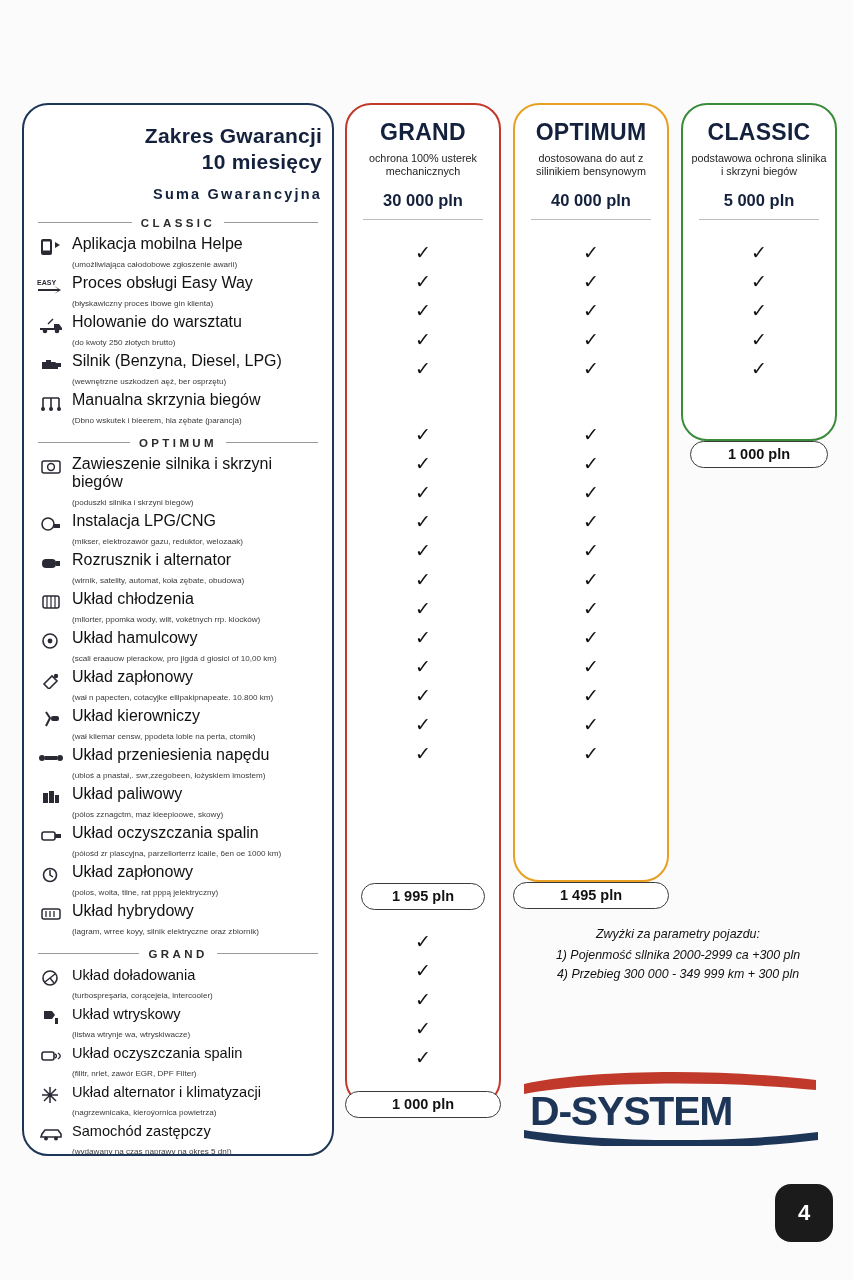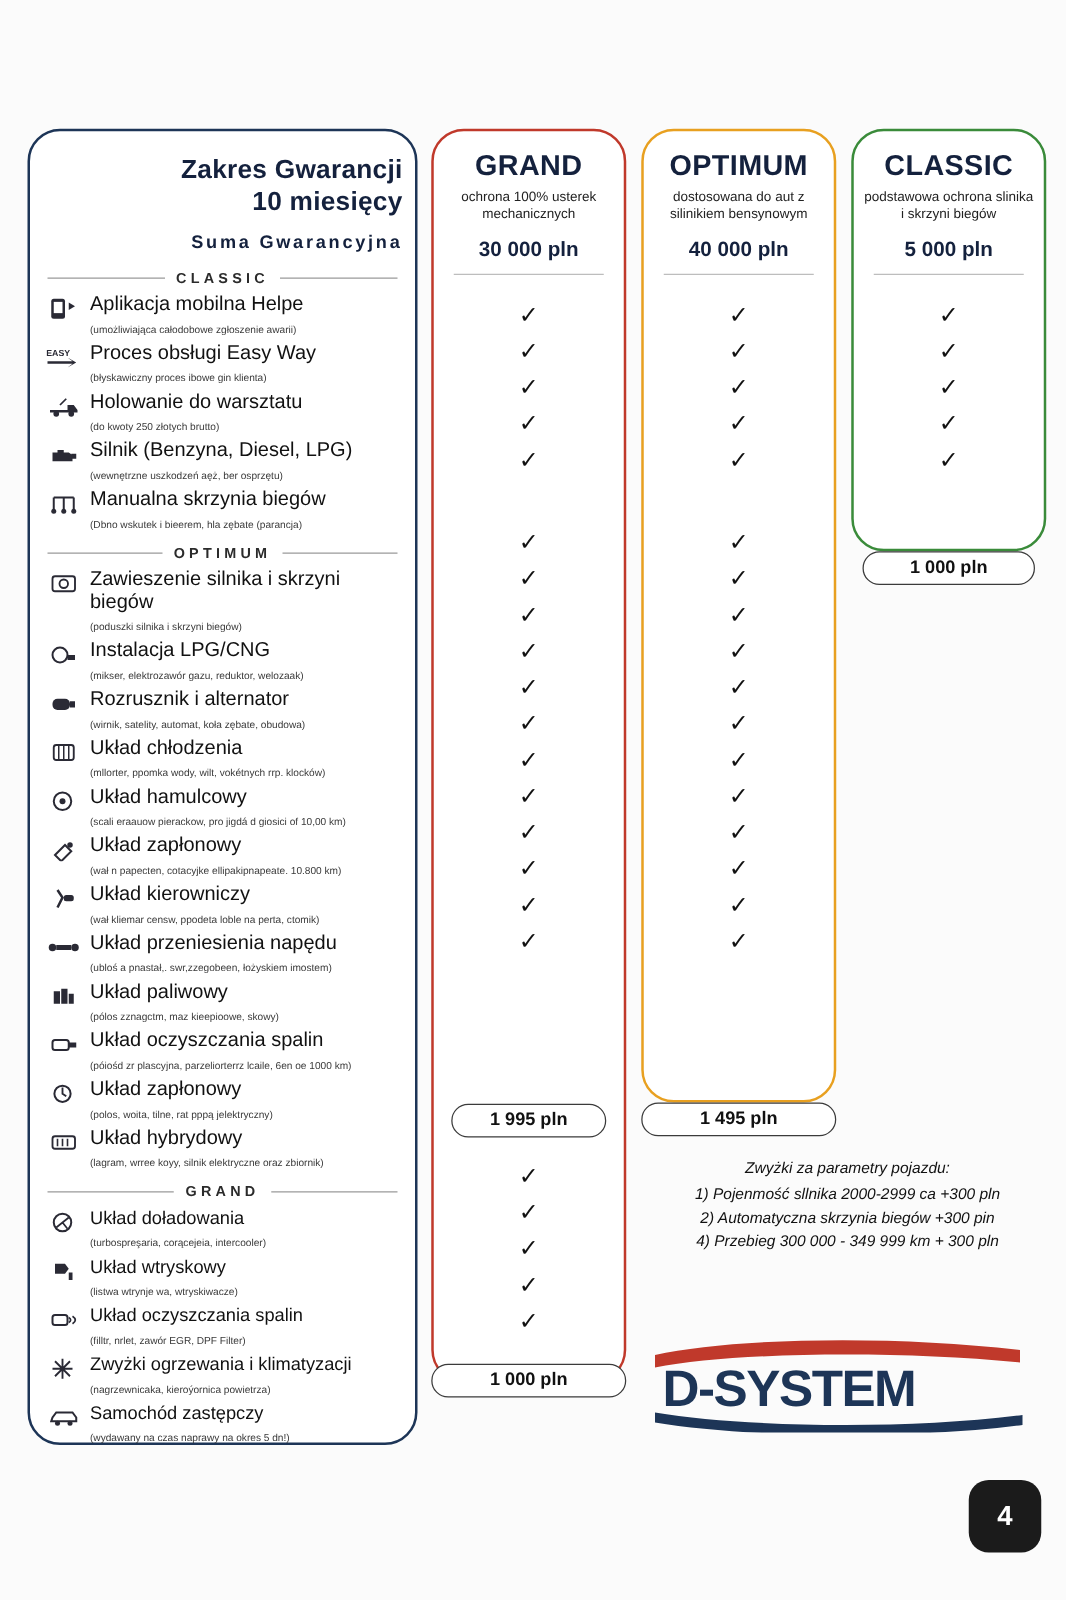--- a/index.html
+++ b/index.html
@@ -396,21 +396,21 @@
           <span class="t2">(filltr, nrlet, zawór EGR, DPF Filter)</span>
         </span>
       </div>
       <div class="row big">
         <span class="ico">
           <svg width="24" height="20" viewBox="0 0 24 20">
               <path d="M11 2v16M3 10h16M5 4l12 12M17 4L5 16" stroke="#2a2a35" stroke-width="1.5"></path>
             </svg>
         </span>
         <span class="txt">
-          <span class="t1">Zwyżki ogrzewania i klimatyzacji</span><br>
+          <span class="t1">Układ alternator i klimatyzacji</span><br>
           <span class="t2">(nagrzewnicaka, kieroýornica powietrza)</span>
         </span>
       </div>
       <div class="row big">
         <span class="ico">
           <svg width="26" height="18" viewBox="0 0 26 18">
               <path d="M3 12h20v-3l-3-4H7L4 9z" fill="none" stroke="#2a2a35" stroke-width="1.6"></path>
               <circle cx="8" cy="13.5" r="2" fill="#2a2a35"></circle>
               <circle cx="18" cy="13.5" r="2" fill="#2a2a35"></circle>
             </svg>
@@ -504,21 +504,20 @@
       <div class="check">✓</div>
       <div class="check">✓</div>
       <div class="check">✓</div>
     </div>
   </div>
   <div class="pill" style="left:690px; width:138px; top:441px;">1 000 pln</div>
 
   <div class="notes">
     <div class="nt-title">Zwyżki za parametry pojazdu:</div>
     <div class="nt-line">1) Pojenmość sllnika 2000-2999 ca +300 pln</div>
-    <div class="nt-line">2) Automatyczna skrzynia biegów +300 pin</div>
     <div class="nt-line">4) Przebieg 300 000 - 349 999 km + 300 pln</div>
   </div>
 
   <div class="logo">
     <svg width="310" height="78" viewBox="0 0 310 78">
       <path d="M8 16 C70 2, 200 0, 300 12 L300 22 C200 12, 70 14, 8 26 Z" fill="#c0392b"></path>
       <path d="M8 62 C80 74, 210 76, 302 64 L302 72 C210 84, 80 82, 8 70 Z" fill="#1d3557"></path>
     </svg>
     <div class="word">D-SYSTEM</div>
   </div>

